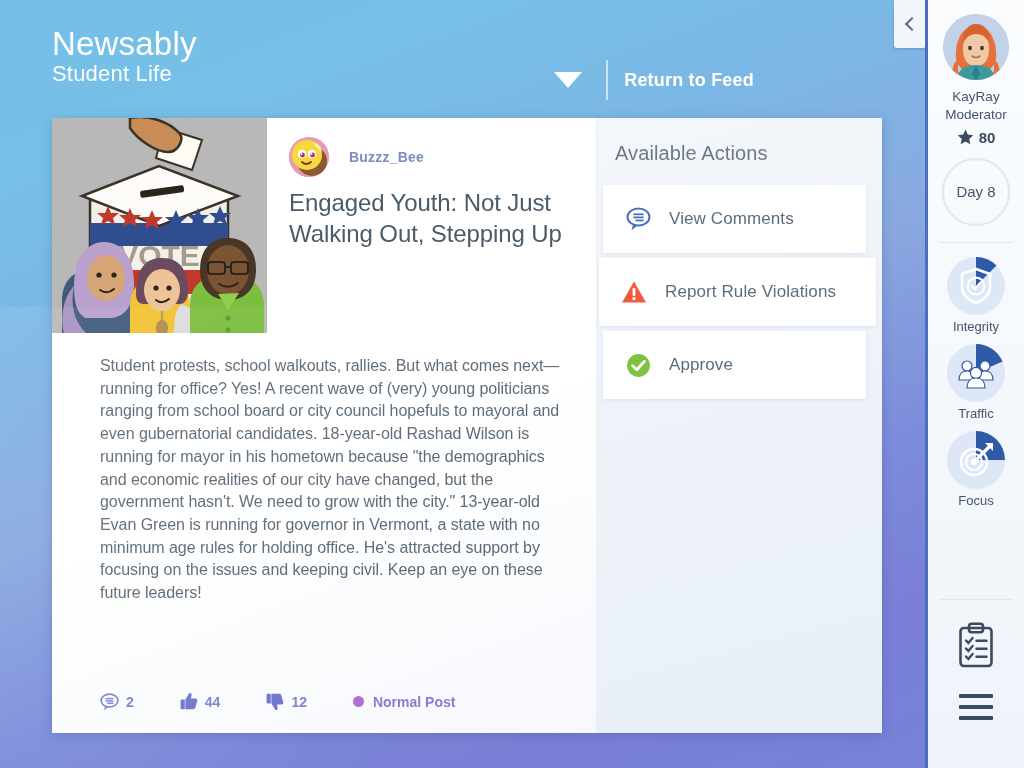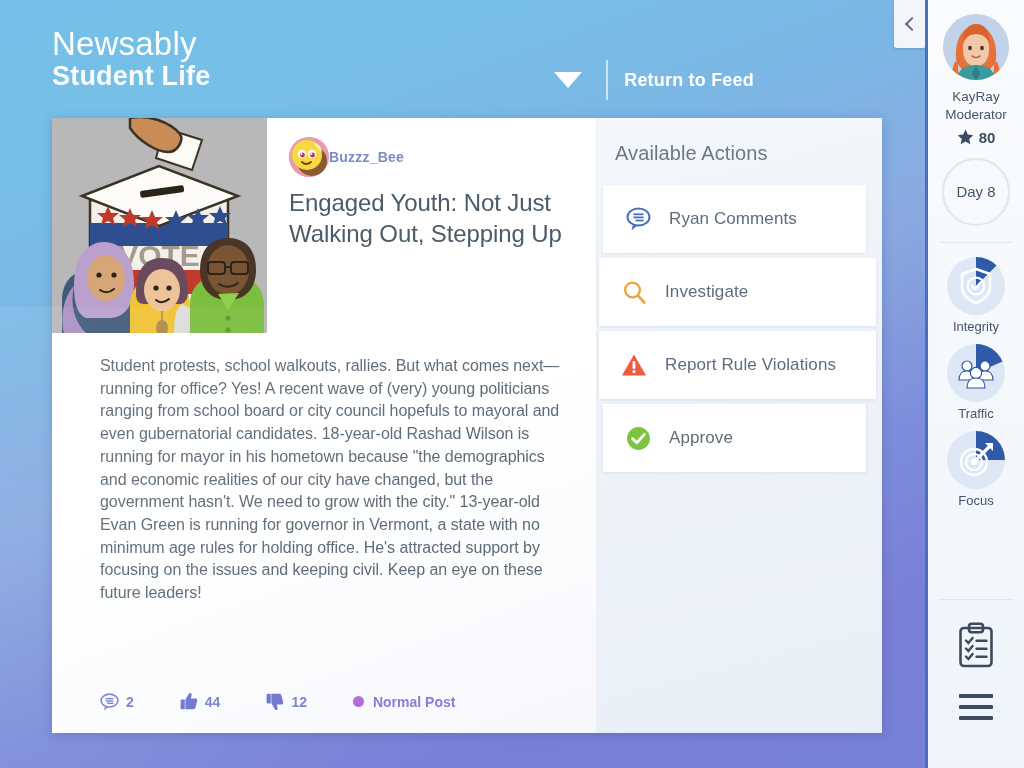--- a/index.html
+++ b/index.html
@@ -53,22 +53,22 @@
     color: #ffffff;
     line-height: 1.08;
   }
   .brand-top {
     font-size: 33px;
     font-weight: 400;
     letter-spacing: 0.2px;
     display: block;
   }
   .brand-sub {
-    font-size: 27px;
-    font-weight: 700;
+    font-size: 22px;
+    font-weight: 400;
     letter-spacing: 0.2px;
     display: block;
     opacity: 0.97;
   }
   .header-right {
     position: absolute;
     right: 28px;
     top: 60px;
     display: flex;
     align-items: center;
@@ -158,21 +158,21 @@
   .thumb svg { display: block; }
 
   .head-text {
     flex: 1;
     padding: 18px 18px 0 22px;
     min-width: 0;
   }
   .poster-row {
     display: flex;
     align-items: center;
-    gap: 0;
+    gap: 20px;
     height: 42px;
   }
   .avatar-bee {
     width: 40px; height: 40px;
     border-radius: 50%;
     overflow: hidden;
     flex: 0 0 40px;
     background: #e9a6b4;
   }
   .poster-name {
@@ -529,32 +529,23 @@
         <div class="action-card narrow">
           <div class="action-icon">
             <svg width="25" height="24" viewBox="0 0 25 24">
               <ellipse cx="12.5" cy="10" rx="11" ry="8.6" fill="none" stroke="#4a6fc0" stroke-width="2"></ellipse>
               <path d="M7 17.4 L5.6 23.2 L11.6 18.4 Z" fill="#4a6fc0"></path>
               <line x1="7.4" y1="7.3" x2="17.6" y2="7.3" stroke="#4a6fc0" stroke-width="1.8"></line>
               <line x1="7.4" y1="10.4" x2="17.6" y2="10.4" stroke="#4a6fc0" stroke-width="1.8"></line>
               <line x1="9.4" y1="13.5" x2="17.6" y2="13.5" stroke="#4a6fc0" stroke-width="1.8"></line>
             </svg>
           </div>
-          <span class="action-label">Ryan Comments</span>
-        </div>
-
-        <div class="action-card wide">
-          <div class="action-icon">
-            <svg width="25" height="25" viewBox="0 0 25 25">
-              <circle cx="10.5" cy="10" r="7.4" fill="none" stroke="#f0a13c" stroke-width="2.3"></circle>
-              <line x1="15.9" y1="15.4" x2="22.4" y2="22.6" stroke="#f0a13c" stroke-width="2.6" stroke-linecap="round"></line>
-            </svg>
-          </div>
-          <span class="action-label">Investigate</span>
-        </div>
+          <span class="action-label">View Comments</span>
+        </div>
+
 
         <div class="action-card wide">
           <div class="action-icon">
             <svg width="26" height="24" viewBox="0 0 26 24">
               <path d="M13 1.4 L25 22.4 L1 22.4 Z" fill="#ee5b3e" rx="2"></path>
               <rect x="11.6" y="8" width="2.8" height="8" rx="1.3" fill="#ffffff"></rect>
               <circle cx="13" cy="18.6" r="1.6" fill="#ffffff"></circle>
             </svg>
           </div>
           <span class="action-label">Report Rule Violations</span>

